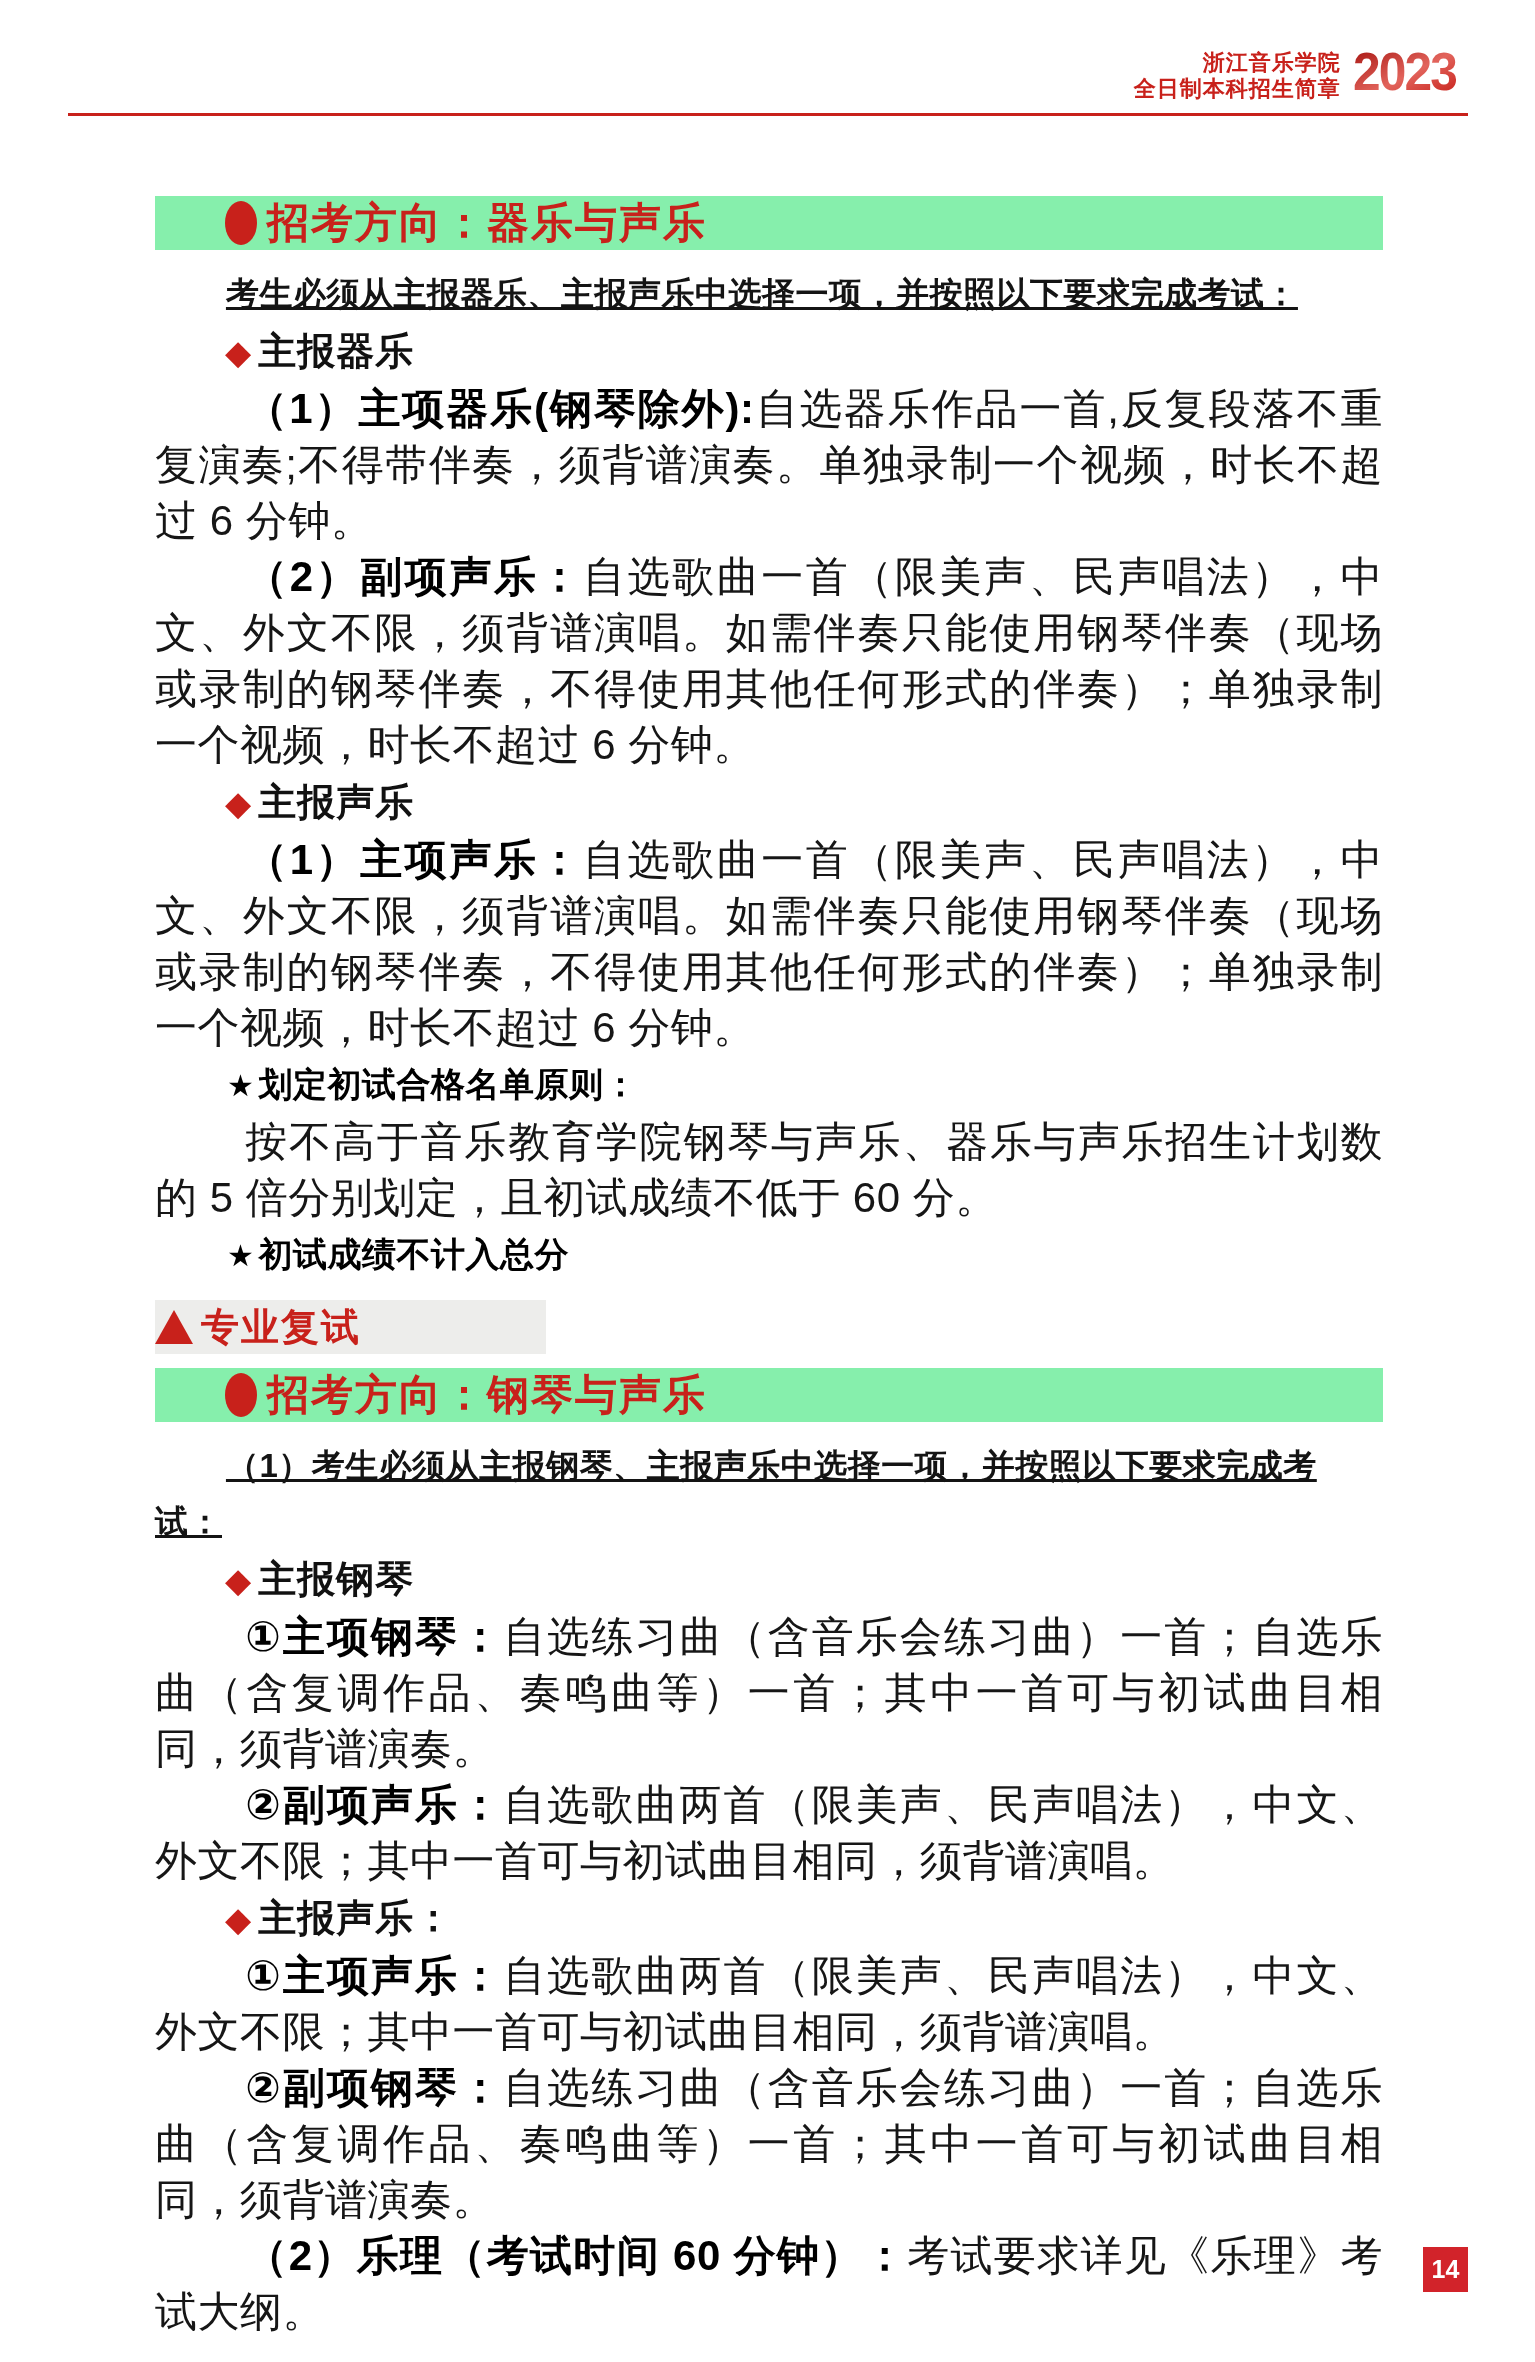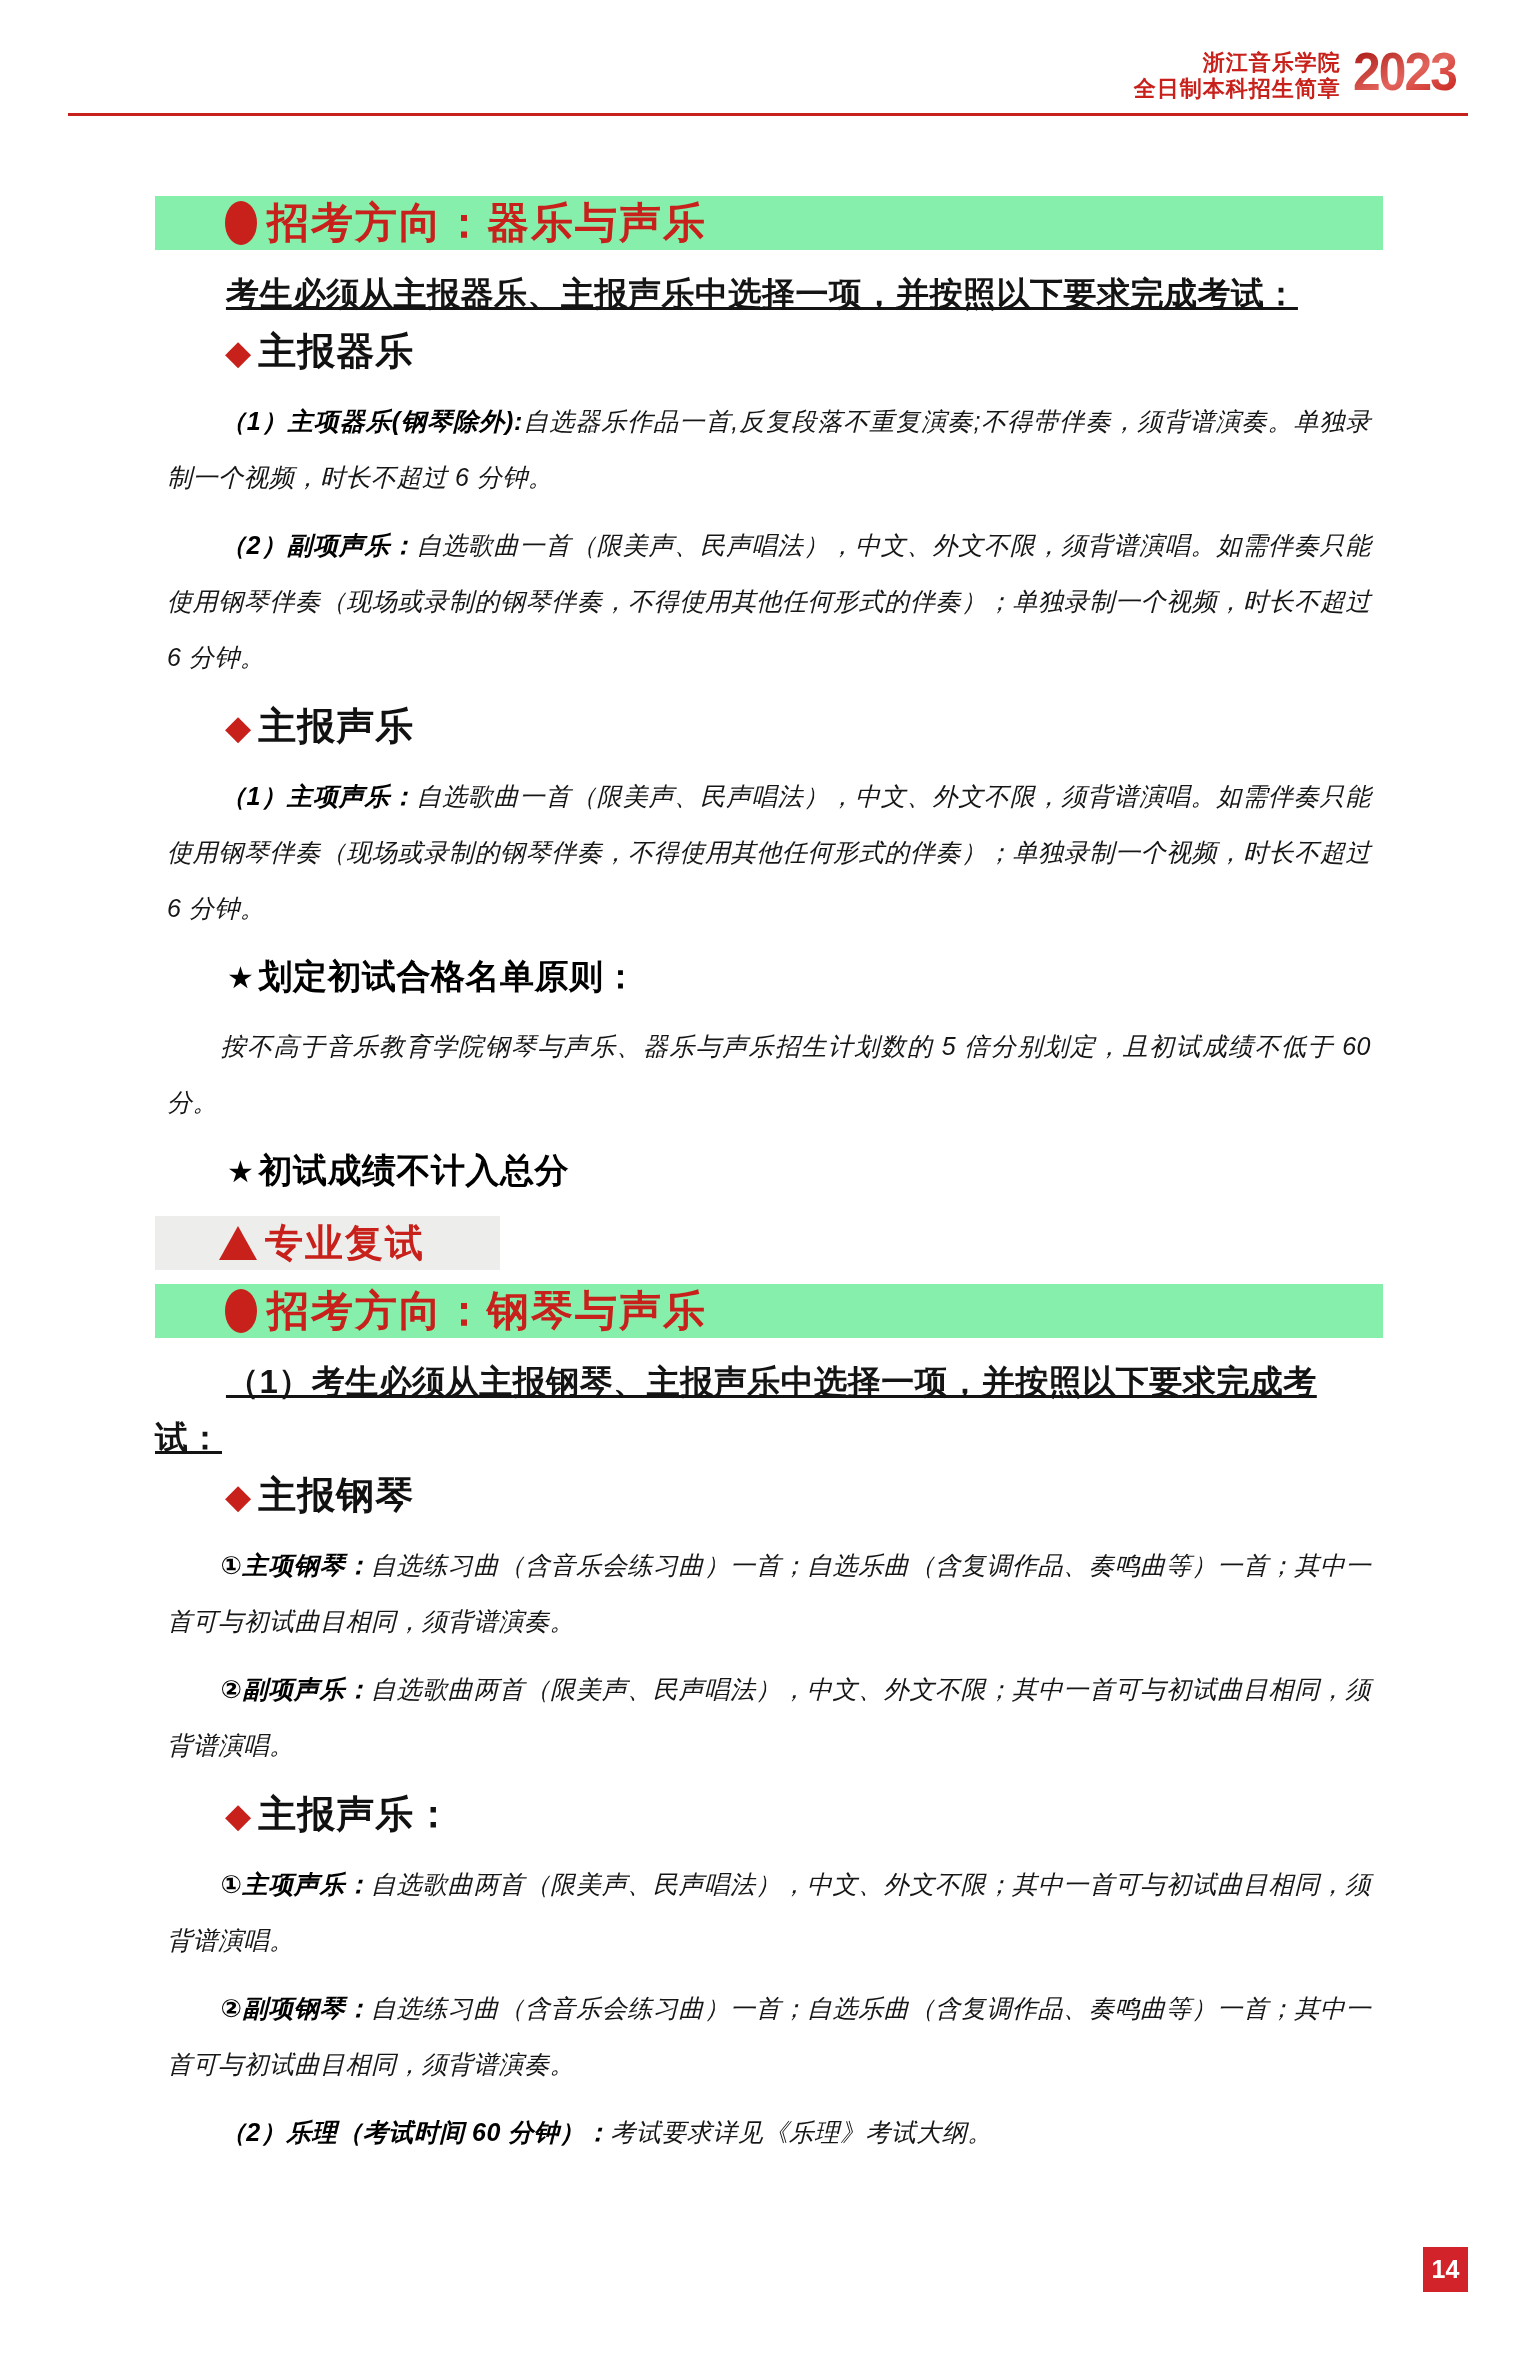--- a/index.html
+++ b/index.html
@@ -57,26 +57,25 @@
   }
   .dot{
     width:32px;height:44px;border-radius:50%;
     background:#c8211b;flex:none;margin-right:10px;
   }
   .banner-title{
     color:#c8211b;font-weight:700;font-size:42px;letter-spacing:2px;
     white-space:nowrap;
   }
   .stage-banner{
-    width:345px;
+    width:391px;
     margin-top:16px;
     background:#ededeb;
     height:54px;
     display:flex;align-items:center;
-    padding-left:64px;
     box-sizing:border-box;
   }
   .tri{
     width:0;height:0;flex:none;
     border-left:19px solid transparent;
     border-right:19px solid transparent;
     border-bottom:34px solid #c8211b;
     margin-right:8px;
   }
   .stage-title{
@@ -90,26 +89,25 @@
     letter-spacing:.5px;
     text-decoration:underline;
   }
   .sub{
     margin:0 0 0 70px;
     font-size:38px;font-weight:700;color:#111;
     line-height:58px;letter-spacing:1px;
   }
   .diamond{color:#c8211b;font-size:34px;margin-right:6px;}
   .para{
-    margin:12px;
-    font-size:25px;line-height:56px;
+    margin:0;
+    font-size:42px;line-height:56px;
     text-align:justify;text-indent:2.15em;
     letter-spacing:.5px;
     color:#161616;
-    font-style:italic;
   }
   .para b{font-weight:700;color:#000;}
   .star-line{
     margin:0 0 0 72px;
     font-size:34px;font-weight:700;
     line-height:56px;letter-spacing:.5px;color:#000;
   }
   .star{font-size:30px;margin-right:4px;color:#000;}
   .banner + .intro{margin-top:16px;}
   .mt14{margin-top:14px;}

